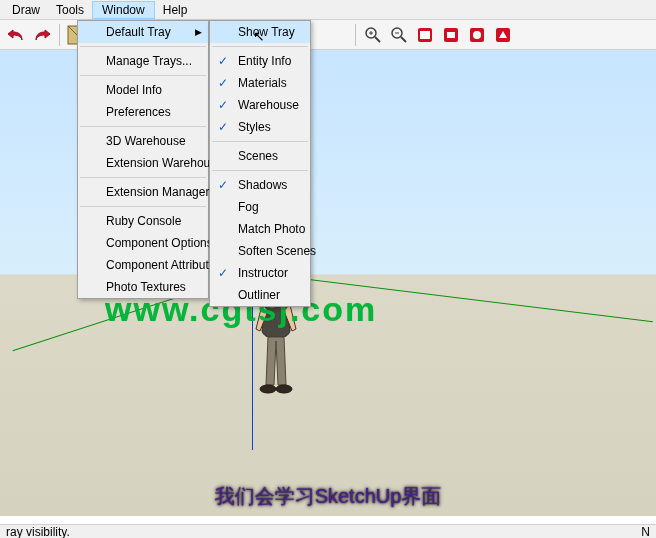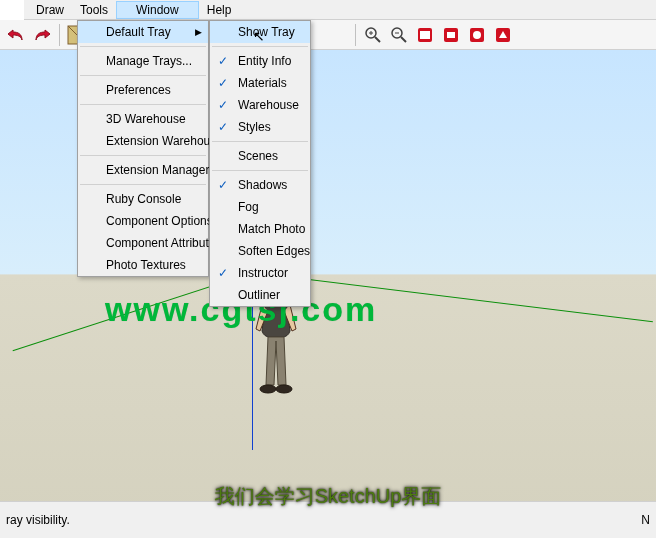--- a/index.html
+++ b/index.html
@@ -1,20 +1,20 @@
 <!DOCTYPE html>
 <html><head>
 <meta charset="utf-8">
 <style>
 * { margin: 0; padding: 0; box-sizing: border-box; font-family: "Segoe UI", Tahoma, sans-serif; }
 body { width: 656px; height: 538px; overflow: hidden; background: #fff; position: relative; }
 
-.menubar { height: 20px; background: #f0f0f0; border-bottom: 1px solid #d0d0d0; display: flex; align-items: center; font-size: 12px; padding-left: 4px; margin-left: 24px; }
+.menubar { height: 20px; background: #f0f0f0; border-bottom: 1px solid #d0d0d0; display: flex; align-items: center; font-size: 12px; padding-left: 4px; }
 .menubar-item { padding: 2px 8px; cursor: default; }
-.menubar-item.active { background: #cce8ff; border: 1px solid #99d1ff; padding: 1px 19px; }
+.menubar-item.active { background: #cce8ff; border: 1px solid #99d1ff; padding: 1px 9px; }
 
 .toolbar { height: 30px; background: #f5f5f5; border-bottom: 1px solid #d0d0d0; display: flex; align-items: center; padding: 0 4px; gap: 2px; }
 .tool-sep { width: 1px; height: 22px; background: #c0c0c0; margin: 0 3px; }
 .tool-btn { width: 24px; height: 24px; display: flex; align-items: center; justify-content: center; }
 
 .dropdown { position: absolute; background: #f0f0f0; border: 1px solid #a0a0a0; box-shadow: 2px 2px 4px rgba(0,0,0,0.25); font-size: 12px; z-index: 10; }
 .dropdown-item { padding: 4px 24px 4px 28px; cursor: default; white-space: nowrap; position: relative; }
 .dropdown-item.highlight { background: #cce8ff; }
 .dropdown-sep { height: 1px; background: #d0d0d0; margin: 3px 2px; }
 .dropdown-arrow { position: absolute; right: 6px; top: 50%; transform: translateY(-50%); font-size: 9px; }
@@ -27,23 +27,23 @@
 
 .axis { position: absolute; }
 .axis-green1 { top: 220px; right: 0; width: 420px; height: 1px; background: #0b8f0b; transform-origin: left center; transform: rotate(7deg); }
 .axis-green2 { top: 220px; left: 0; width: 260px; height: 1px; background: #0b8f0b; transform-origin: right center; transform: rotate(-18deg); }
 .axis-blue { top: 0; left: 252px; width: 1px; height: 400px; background: #1040d0; }
 
 .figure { position: absolute; top: 225px; left: 246px; width: 60px; height: 140px; }
 
 .watermark { position: absolute; top: 290px; left: 105px; font-size: 34px; font-weight: bold; color: #00b73a; letter-spacing: 2px; z-index: 5; text-shadow: 0 0 1px rgba(0,0,0,0.2); }
 
-.subtitle { position: absolute; bottom: 28px; left: 50%; transform: translateX(-50%); font-size: 20px; color: #4d7c0f; text-shadow: 0 0 4px #000, 0 0 2px #000; z-index: 6; }
+.subtitle { position: absolute; bottom: 28px; left: 50%; transform: translateX(-50%); font-size: 20px; color: #4c1d95; text-shadow: 0 0 4px #000, 0 0 2px #000; z-index: 6; }
 
-.statusbar { position: absolute; bottom: 0; left: 0; right: 0; height: 37px; background: #f0f0f0; border-top: 1px solid #d0d0d0; font-size: 12px; display: flex; align-items: center; padding: 0 6px; justify-content: space-between; }
+.statusbar { position: absolute; bottom: 0; left: 0; right: 0; height: 14px; background: #f0f0f0; border-top: 1px solid #d0d0d0; font-size: 12px; display: flex; align-items: center; padding: 0 6px; justify-content: space-between; }
 
 .cursor { position: absolute; top: 28px; left: 253px; z-index: 20; font-size: 14px; color: #000; pointer-events: none; }
 </style>
 </head>
 <body>
 
 <div class="menubar">
   <span class="menubar-item">Draw</span>
   <span class="menubar-item">Tools</span>
   <span class="menubar-item active">Window</span>
@@ -110,20 +110,21 @@
         <path d="M5 12 L9 5 L13 12 Z" fill="#fff"></path>
       </svg>
     </div>
 </div>
 
 <div class="dropdown dd1" id="dd1">
     <div class="dropdown-item highlight"><span>Default Tray</span><span class="dropdown-arrow">▶</span></div>
     <div class="dropdown-sep"></div>
     <div class="dropdown-item"><span>Manage Trays...</span></div>
     <div class="dropdown-sep"></div>
+    <div class="dropdown-item"><span>Model Info</span></div>
     <div class="dropdown-item"><span>Preferences</span></div>
     <div class="dropdown-sep"></div>
     <div class="dropdown-item"><span>3D Warehouse</span></div>
     <div class="dropdown-item"><span>Extension Warehouse</span></div>
     <div class="dropdown-sep"></div>
     <div class="dropdown-item"><span>Extension Manager</span></div>
     <div class="dropdown-sep"></div>
     <div class="dropdown-item"><span>Ruby Console</span></div>
     <div class="dropdown-item"><span>Component Options</span></div>
     <div class="dropdown-item"><span>Component Attributes</span></div>
@@ -135,21 +136,21 @@
     <div class="dropdown-item"><span class="dropdown-check">✓</span><span>Entity Info</span></div>
     <div class="dropdown-item"><span class="dropdown-check">✓</span><span>Materials</span></div>
     <div class="dropdown-item"><span class="dropdown-check">✓</span><span>Warehouse</span></div>
     <div class="dropdown-item"><span class="dropdown-check">✓</span><span>Styles</span></div>
     <div class="dropdown-sep"></div>
     <div class="dropdown-item"><span>Scenes</span></div>
     <div class="dropdown-sep"></div>
     <div class="dropdown-item"><span class="dropdown-check">✓</span><span>Shadows</span></div>
     <div class="dropdown-item"><span>Fog</span></div>
     <div class="dropdown-item"><span>Match Photo</span></div>
-    <div class="dropdown-item"><span>Soften Edges</span></div>
+    <div class="dropdown-item"><span>Soften Scenes</span></div>
     <div class="dropdown-item"><span class="dropdown-check">✓</span><span>Instructor</span></div>
     <div class="dropdown-item"><span>Outliner</span></div>
   </div>
 <div class="cursor">↖</div>
 
 <div class="viewport">
   <div class="axis axis-blue"></div>
   <div class="axis axis-green1"></div>
   <div class="axis axis-green2"></div>
   <div class="figure">

